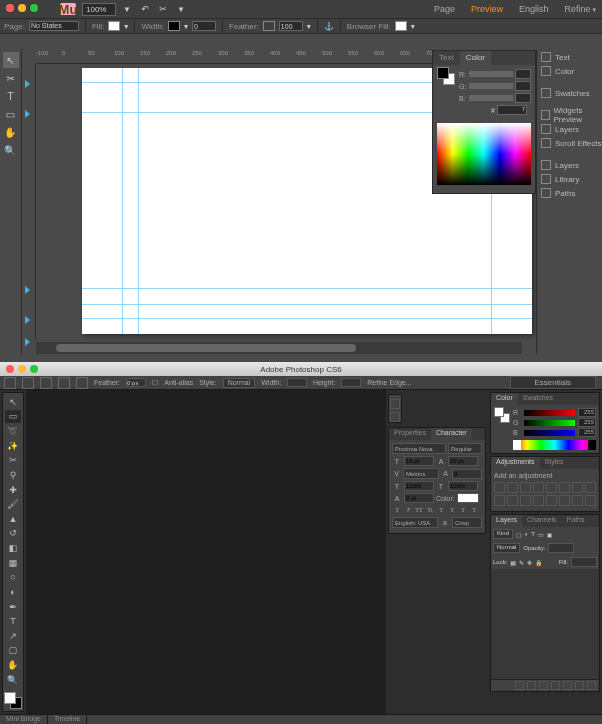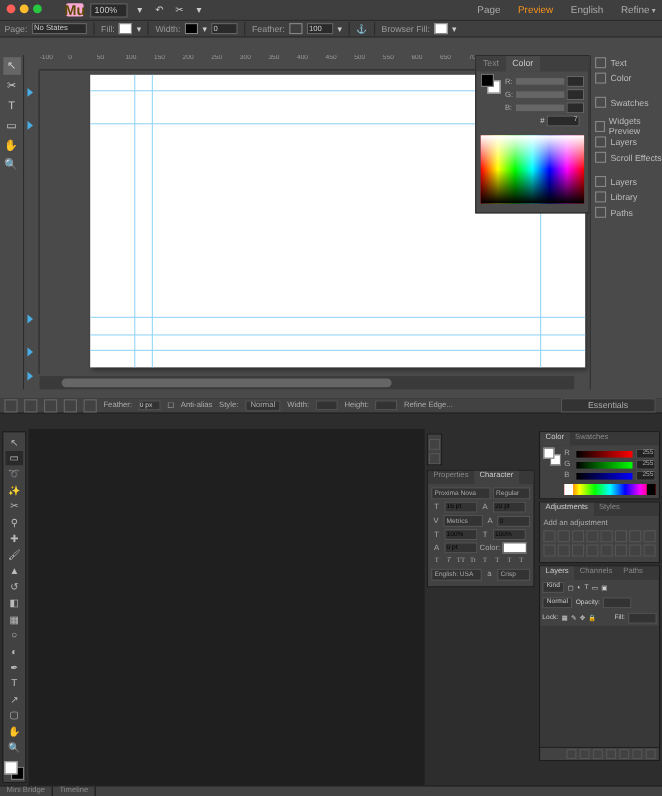--- a/index.html
+++ b/index.html
@@ -285,20 +285,28 @@
         </div>
         <div class="row">
           <span class="ic"></span>
           <span>Paths</span>
         </div>
       </div>
   </div>
 </div>
 
 <div class="win ps">
+  <div class="titlebar">
+    <div class="traffic">
+      <span style="background:#ff5f57"></span>
+      <span style="background:#febc2e"></span>
+      <span style="background:#28c840"></span>
+    </div>
+    <span class="ttl">Adobe Photoshop CS6</span>
+  </div>
   <div class="opt">
     <span class="tool-ic"></span>
     <span class="tool-ic"></span>
     <span class="tool-ic"></span>
     <span class="tool-ic"></span>
     <span class="tool-ic"></span>
     <span>Feather:</span>
     <input class="nf" value="0 px" style="">
     <span>☐</span>
     <span>Anti-alias</span>

